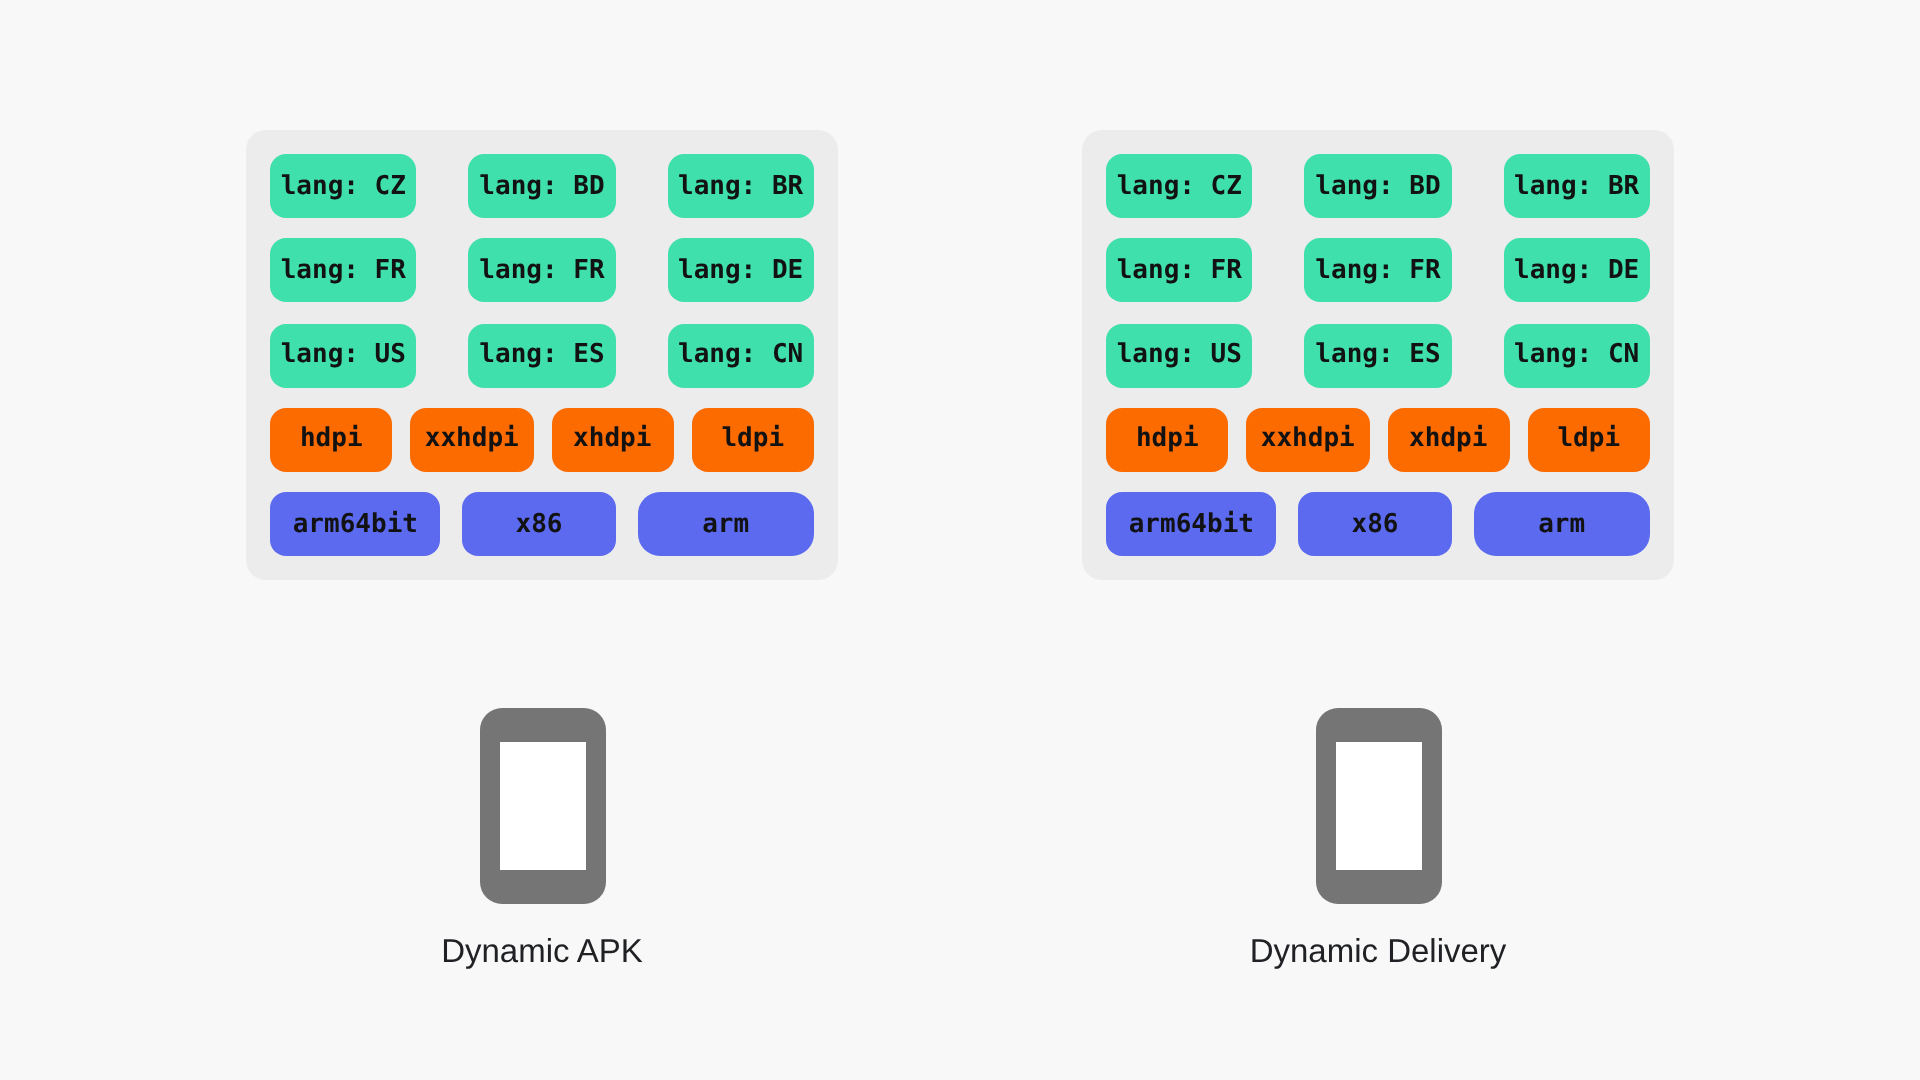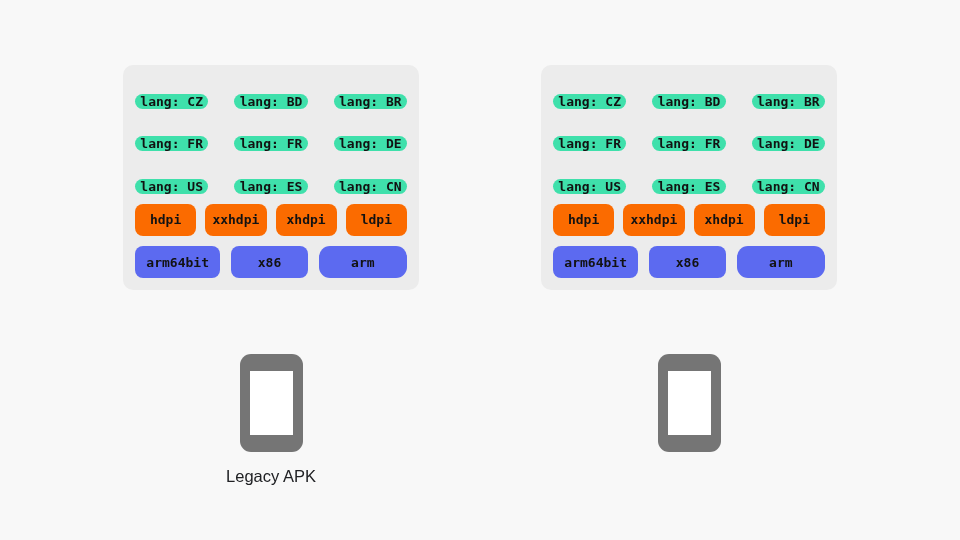--- a/index.html
+++ b/index.html
@@ -28,21 +28,21 @@
     display: flex;
     flex-direction: column;
     justify-content: space-between;
   }
   .panel.left  { left: 123px; }
   .panel.right { left: 541px; }
   .row {
     display: flex;
     height: 32px;
   }
-  .row.lang { gap: 26px; align-items: flex-end; }
+  .row.lang { gap: 26px; }
   .row.dpi  { gap: 9px;  }
   .row.abi  { gap: 11px; }
   .chip {
     display: flex;
     align-items: center;
     justify-content: center;
     border-radius: 8px;
     font-family: "DejaVu Sans Mono", "Liberation Mono", monospace;
     font-size: 13px;
     font-weight: bold;
@@ -148,15 +148,16 @@
     </div>
   </section>
 
   <div class="phone left">
     <div class="screen"></div>
   </div>
   <div class="phone right">
     <div class="screen"></div>
   </div>
 
-  <div class="caption left">Legacy APK</div>
+  <div class="caption left">Dynamic APK</div>
+  <div class="caption right">Dynamic Delivery</div>
 
 </div>
 
 </body></html>

